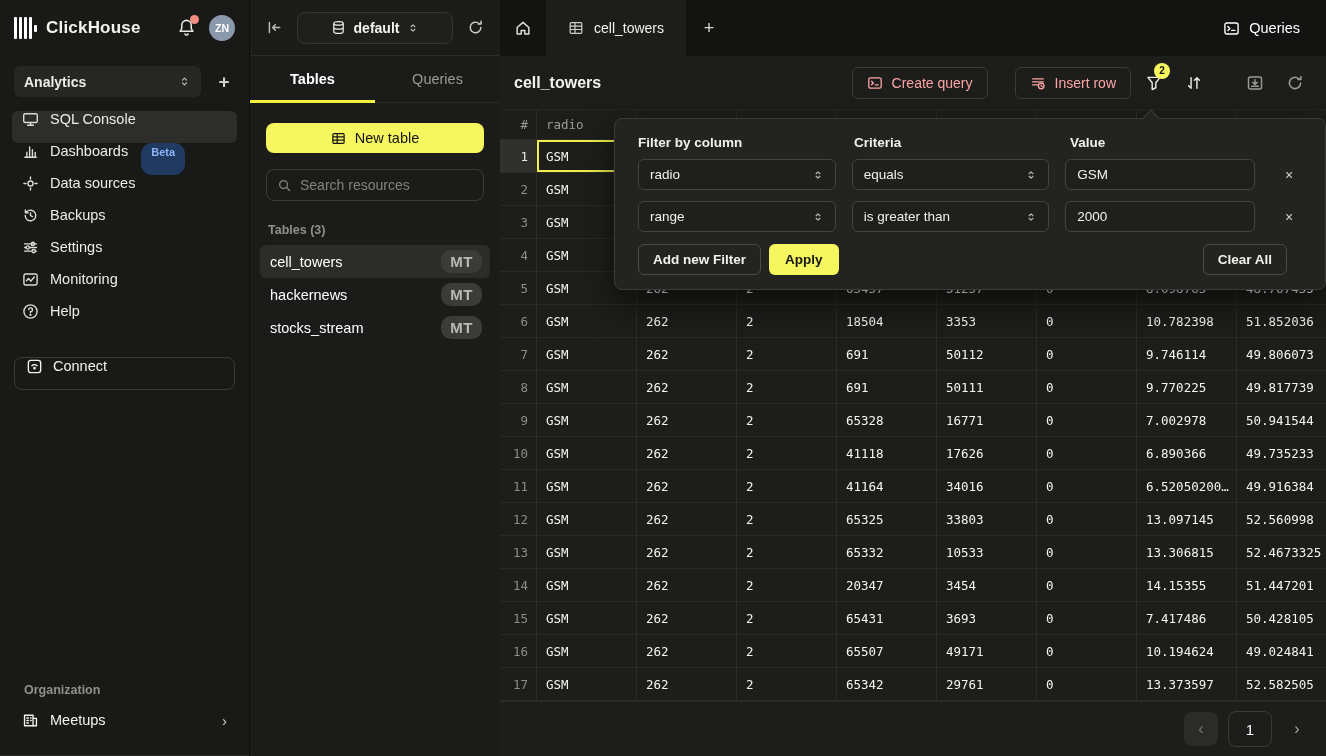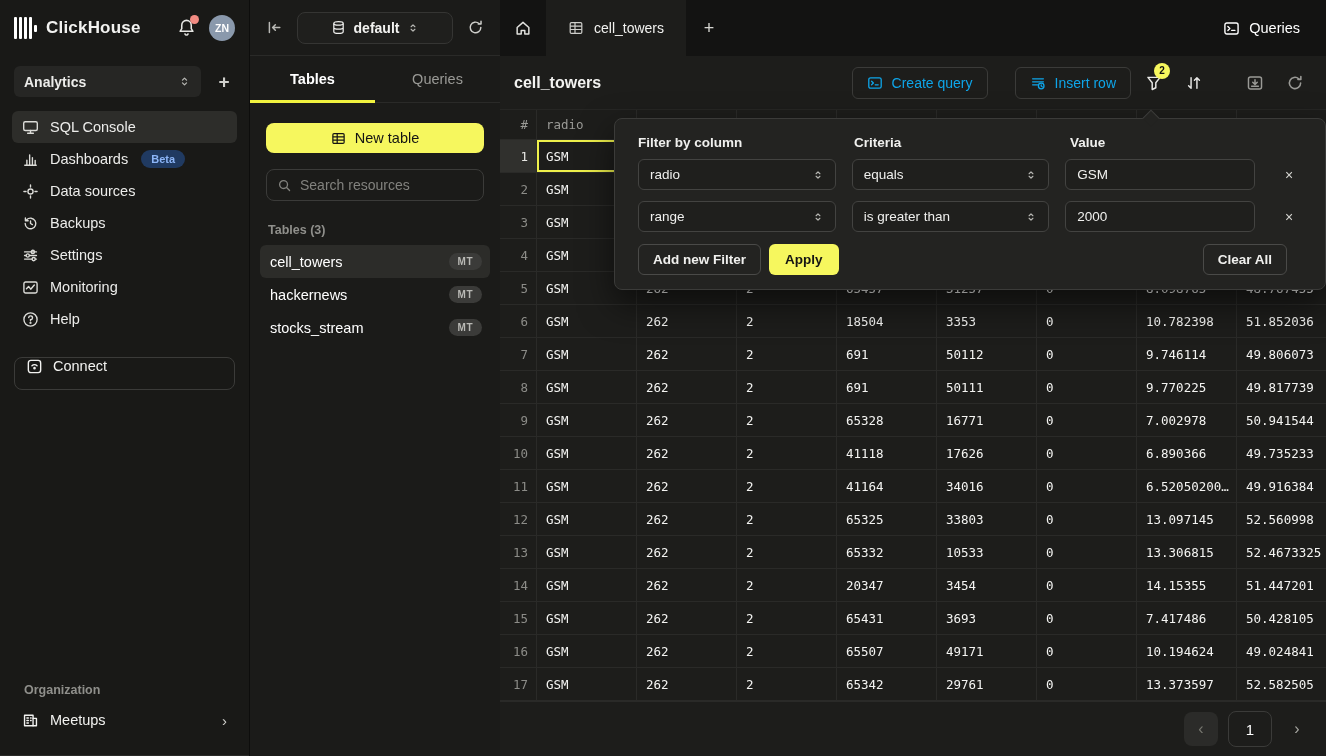--- a/index.html
+++ b/index.html
@@ -28,21 +28,21 @@
   .bell-wrap{position:relative;width:20px;height:20px;margin-right:12px;color:#e6e6e3;}
   .bell-dot{position:absolute;top:-3px;right:-2px;width:9px;height:9px;border-radius:50%;background:#f28b82;}
   .avatar{width:26px;height:26px;border-radius:50%;background:#8a99ac;color:#fff;font-size:10.5px;
     font-weight:700;display:flex;align-items:center;justify-content:center;}
   .ws-row{display:flex;align-items:center;gap:12px;padding:10px 14px 0;flex:none;font-weight:bold;}
   .ws-select{flex:1;height:31px;background:var(--bg-field);border-radius:6px;display:flex;align-items:center;
     padding:0 10px;font-size:14px;color:#ececea;}
   .ws-select .cv{margin-left:auto;color:#b6b6b2;}
   .ws-plus{width:22px;text-align:center;color:#cfcfcb;font-size:19px;line-height:1;cursor:default;}
   .nav{padding:14px 12px 0;display:flex;flex-direction:column;flex:none;}
-  .nav-item{height:32px;display:flex;align-items:center;gap:11px;padding:0 10px;border-radius:6px;
+  .nav-item{height:32px;display:flex;gap:11px;padding:0 10px;border-radius:6px;
     font-size:14.5px;color:#ececea;}
   .nav-item.active{background:var(--bg-raised);}
   .nav-item .nicon{color:#dcdcd8;}
   .beta{margin-left:2px;background:#203a61;color:#8cb5f7;font-size:11px;font-weight:600;
     padding:3px 10px;border-radius:11px;line-height:1.1;}
   .connect-btn{margin:22px 14px 0;height:33px;border:1px solid var(--border-light);border-radius:8px;
     display:flex;gap:10px;padding:0 11px;font-size:14.5px;flex:none;}
   .sb-grow{flex:1;}
   .org-label{padding:0 24px;font-size:12.5px;color:#8f8f8b;font-weight:600;}
   .meetups{margin:6px 12px 0;height:34px;display:flex;align-items:center;gap:11px;padding:0 10px;
@@ -74,37 +74,37 @@
   .search-box{margin-top:16px;height:32px;border:1px solid var(--border-light);border-radius:8px;
     display:flex;align-items:center;gap:8px;padding:0 10px;flex:none;}
   .search-box input{background:transparent;border:none;outline:none;color:#d9d9d5;font-size:14px;
     font-family:"Liberation Sans",sans-serif;width:100%;}
   .search-box input::placeholder{color:#82827e;}
   .sec-label{margin-top:22px;font-size:12.5px;color:#8f8f8b;font-weight:600;padding-left:2px;flex:none;}
   .tbl-list{margin-top:8px;display:flex;flex-direction:column;}
   .tbl-item{height:33px;display:flex;align-items:center;justify-content:space-between;
     padding:0 8px 0 10px;border-radius:6px;font-size:14.5px;color:#fff;margin:0 -6px;}
   .tbl-item.active{background:#2c2c29;}
-  .mt-badge{background:#3b3b39;color:#b9b9b5;font-size:10px;font-weight:700;padding:3px 9px;
+  .mt-badge{background:#3b3b39;color:#b9b9b5;font-size:15px;font-weight:700;padding:3px 9px;
     border-radius:10px;letter-spacing:.5px;}
 
   
   .main{position:absolute;left:500px;top:0;width:826px;height:756px;background:var(--bg-main);
     display:flex;flex-direction:column;}
   .tabstrip{height:56px;background:var(--bg-strip);display:flex;align-items:stretch;flex:none;}
   .home-btn{width:46px;display:flex;align-items:center;justify-content:center;color:#e2e2de;}
   .mtab{display:flex;align-items:center;gap:10px;padding:0 22px;background:var(--bg-main);font-size:14px;}
   .mtab .ticon{color:#cfcfcb;}
   .tab-plus{width:46px;display:flex;align-items:center;justify-content:center;color:#d6d6d2;font-size:18px;}
   .queries-btn{margin-left:auto;display:flex;align-items:center;gap:9px;padding:0 26px;font-size:14.5px;color:#fff;}
   .toolbar{height:54px;display:flex;align-items:center;padding:0 14px;border-bottom:1px solid #262624;flex:none;}
   .tb-title{font-size:16px;font-weight:700;}
   .tb-right{margin-left:auto;display:flex;align-items:center;gap:6px;}
   .tb-btn{height:32px;border:1px solid var(--border-light);border-radius:6px;background:transparent;
-    color:#0ea5e9;display:flex;align-items:center;gap:9px;padding:0 14px;font-size:14px;
+    color:#fca5a5;display:flex;align-items:center;gap:9px;padding:0 14px;font-size:14px;
     font-family:"Liberation Sans",sans-serif;}
   .tb-sep{width:1px;height:24px;background:#39393
 7;margin:0 7px;}
   .icon-btn{width:34px;height:32px;display:flex;align-items:center;justify-content:center;color:#e8e8e6;position:relative;}
   .icon-btn.dim{color:#9a9a96;}
   .filter-badge{position:absolute;top:-4px;right:1px;min-width:16px;height:16px;border-radius:8px;
     background:var(--yellow);color:#111;font-size:10px;font-weight:700;display:flex;align-items:center;
     justify-content:center;padding:0 4px;}
 
   

